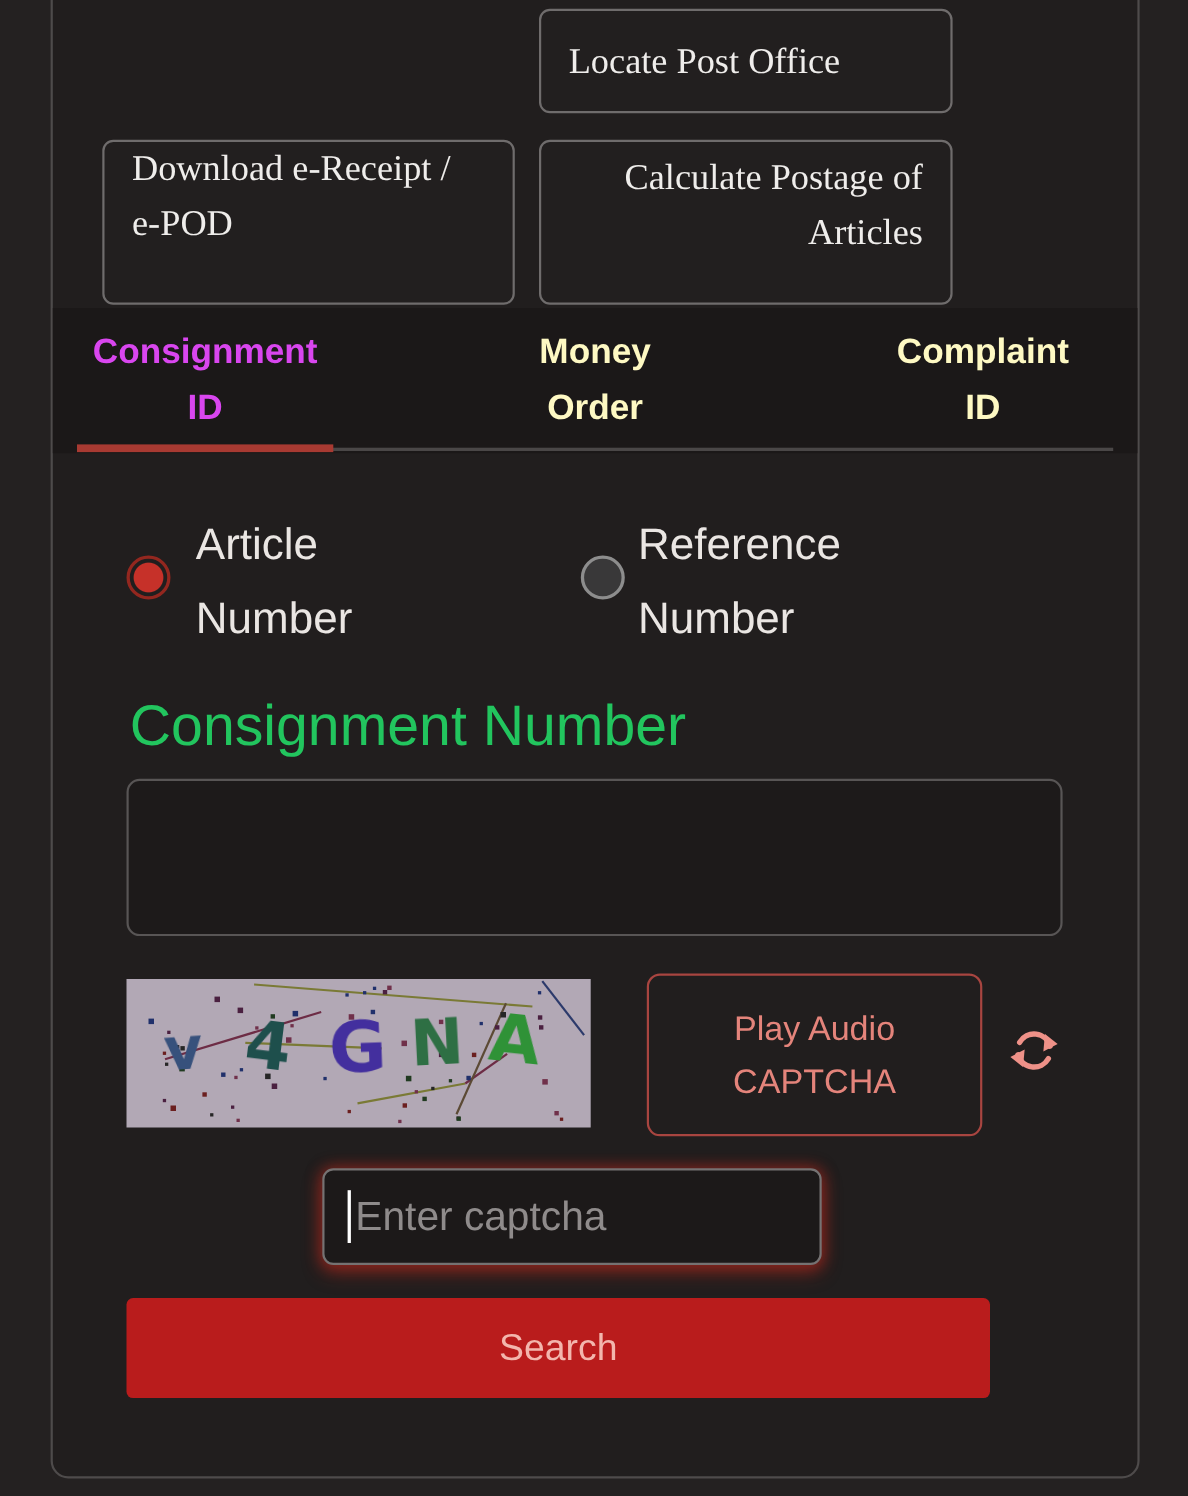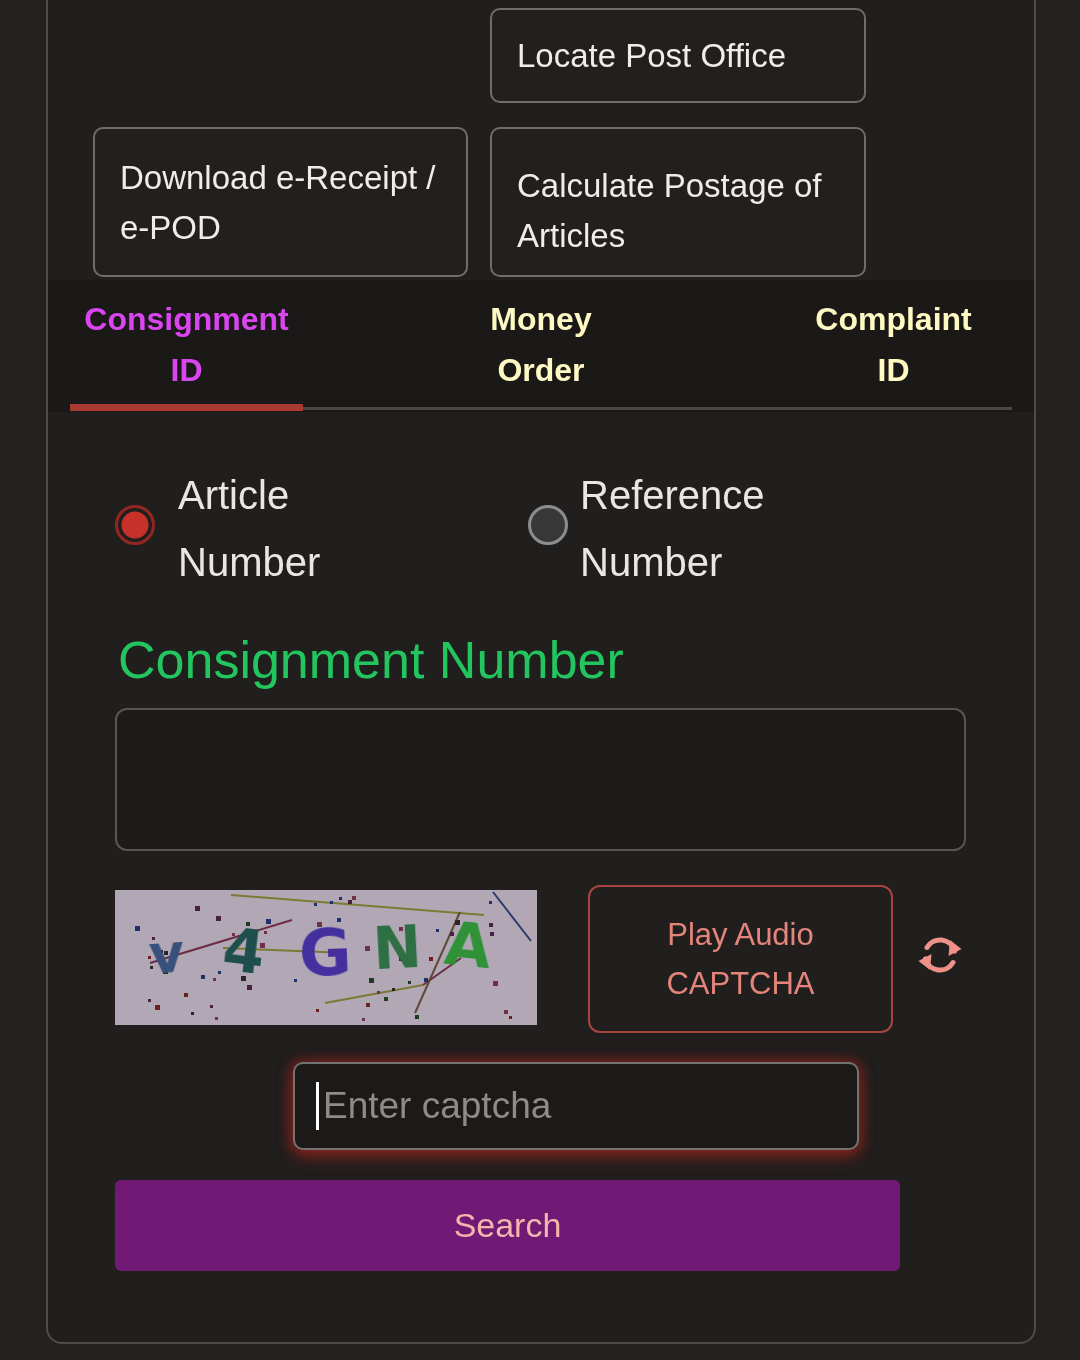--- a/index.html
+++ b/index.html
@@ -7,25 +7,25 @@
     font-family:"Liberation Sans","DejaVu Sans",sans-serif; overflow:hidden; }
   .page { position:relative; width:1080px; height:1360px; background:#242121; }
 
   .panel { position:absolute; left:46px; top:-20px; width:990px; height:1364px;
     background:#211e1e; border:2px solid #4e4b4b; border-radius:16px; }
 
   
   .btn-action { position:absolute; display:flex; align-items:center; text-align:left;
     padding:0 25px; border-radius:10px; font-size:33px; color:#efedeb; line-height:50px; cursor:pointer; }
   .btn-primary { background:#a52420; border:2px solid #a52420; }
-  .btn-outline { background:#221f1f; border:2px solid #6f6c6c; }
+  .btn-outline { background:#221f1f; border:2px solid #6f6c6c;font-family:Liberation Serif, serif; }
   #btn-track   { left:45px;  top:26px;  width:375px; height:95px; }
   #btn-locate  { left:442px; top:26px;  width:376px; height:95px; }
-  #btn-receipt { left:45px;  top:145px; width:375px; height:150px; align-items:flex-start; padding-top:24px; }
-  #btn-postage { left:442px; top:145px; width:376px; height:150px; align-items:flex-start; padding-top:32px; }
+  #btn-receipt { left:45px;  top:145px; width:375px; height:150px; align-items:flex-start; }
+  #btn-postage { left:442px; top:145px; width:376px; height:150px; align-items:flex-start; padding-top:8px;text-align:right; }
 
   
   .tabbar { position:absolute; left:0; top:298px; width:986px; height:132px; background:#1b1818; }
   .tab { position:absolute; top:14px; font-size:32px; font-weight:700; line-height:51px;
     text-align:center; color:#fef9c3; cursor:pointer; }
   .tab.active { color:#d946ef; }
   #tab-consignment { left:22px;  width:233px; }
   #tab-money       { left:418px; width:150px; }
   #tab-complaint   { left:758px; width:175px; }
   .tab-track { position:absolute; left:22px; top:124px; width:942px; height:7px; }
@@ -57,32 +57,32 @@
 
   .audio-btn { position:absolute; left:540px; top:903px; width:305px; height:148px;
     display:flex; align-items:center; justify-content:center; text-align:center;
     background:transparent; border:2px solid #a84540; border-radius:12px;
     color:#e4847b; font-size:31px; line-height:49px; padding:0 44px; cursor:pointer;
     font-family:"Liberation Sans","DejaVu Sans",sans-serif; }
 
   .refresh-btn { position:absolute; left:866px; top:947px; width:52px; height:52px;
     background:none; border:none; cursor:pointer; }
 
-  .captcha-input-wrap { position:absolute; left:245px; top:1080px; width:566px; height:88px; }
+  .captcha-input-wrap { position:absolute; left:245px; top:1080px; width:454px; height:88px; }
   #captcha-input { width:100%; height:100%; background:#1c1919; border:2px solid #757272;
     border-radius:10px; box-shadow:0 0 13px 2px rgba(190,40,28,.5), 0 7px 18px rgba(190,40,28,.42);
     font-size:37px; color:#eae6e3; padding:0 28px; outline:none;
     font-family:"Liberation Sans","DejaVu Sans",sans-serif; }
   #captcha-input::placeholder { color:#8f8b8b; }
   .caret { position:absolute; left:23px; top:20px; width:3px; height:48px; background:#ffffff;
     animation:blink 1.1s step-end infinite; }
   @keyframes blink { 50% { opacity:0; } }
 
   .search-btn { position:absolute; left:67px; top:1198px; width:785px; height:91px;
-    background:#701a75; border:none; border-radius:6px; color:#f3b6ad; font-size:34px;
+    background:#b91c1c; border:none; border-radius:6px; color:#f3b6ad; font-size:34px;
     cursor:pointer; font-family:"Liberation Sans","DejaVu Sans",sans-serif; }
 </style>
 </head>
 <body>
 
 <div class="page">
   <div class="panel">
 
     <button class="btn-action btn-outline" id="btn-locate">Locate Post Office</button>
     <button class="btn-action btn-outline" id="btn-receipt">Download e-Receipt / e-POD</button>

